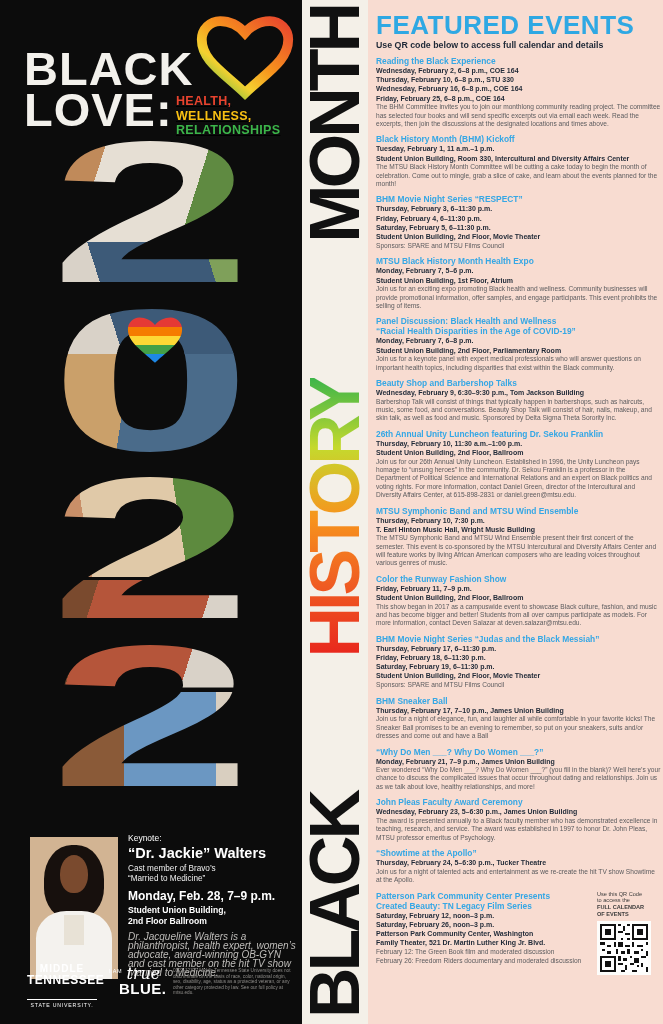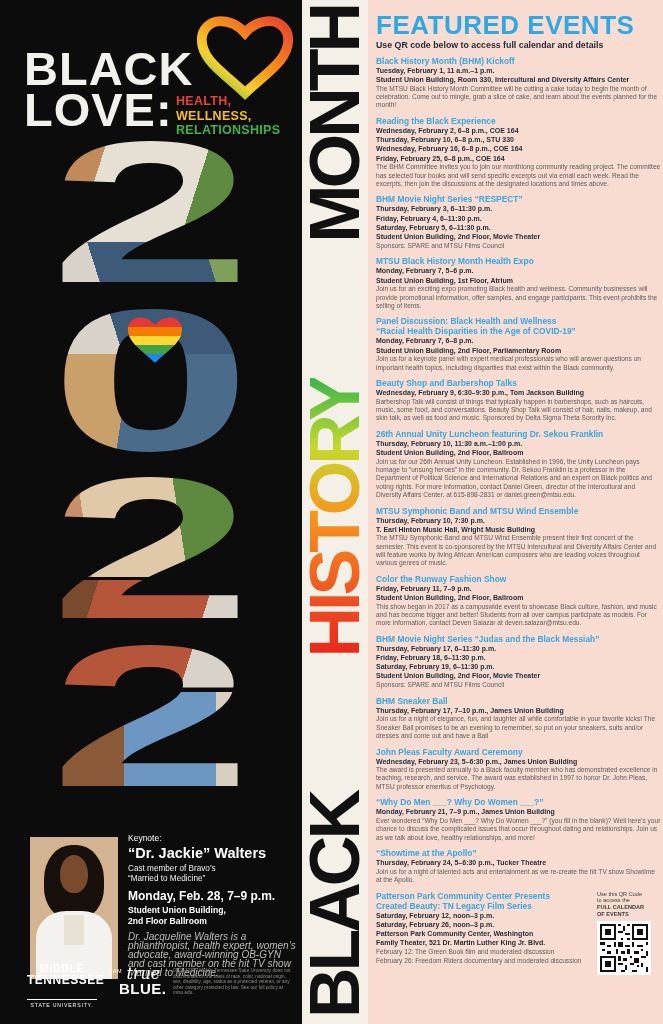--- a/index.html
+++ b/index.html
@@ -163,34 +163,34 @@
       <span class="spine-word spine-grad">HISTORY</span>
       <span class="spine-word">MONTH</span>
     </div>
   </div>
 
   <div class="right-panel">
     <div class="fe-title">FEATURED EVENTS</div>
     <div class="fe-sub">Use QR code below to access full calendar and details</div>
     <div id="events-list">
         <div class="event">
-          <div class="ev-title">Black History Month (BHM) Kickoff</div>
-          <div class="ev-bold">Tuesday, February 1, 11 a.m.–1 p.m.</div>
-          <div class="ev-bold">Student Union Building, Room 330, Intercultural and Diversity Affairs Center</div>
-          <div class="ev-desc">The MTSU Black History Month Committee will be cutting a cake today to begin the month of celebration. Come out to mingle, grab a slice of cake, and learn about the events planned for the month!</div>
-        </div>
-        <div class="event">
           <div class="ev-title">Reading the Black Experience</div>
           <div class="ev-bold">Wednesday, February 2, 6–8 p.m., COE 164</div>
           <div class="ev-bold">Thursday, February 10, 6–8 p.m., STU 330</div>
           <div class="ev-bold">Wednesday, February 16, 6–8 p.m., COE 164</div>
           <div class="ev-bold">Friday, February 25, 6–8 p.m., COE 164</div>
           <div class="ev-desc">The BHM Committee invites you to join our monthlong community reading project. The committee has selected four books and will send specific excerpts out via email each week. Read the excerpts, then join the discussions at the designated locations and times above.</div>
         </div>
         <div class="event">
+          <div class="ev-title">Black History Month (BHM) Kickoff</div>
+          <div class="ev-bold">Tuesday, February 1, 11 a.m.–1 p.m.</div>
+          <div class="ev-bold">Student Union Building, Room 330, Intercultural and Diversity Affairs Center</div>
+          <div class="ev-desc">The MTSU Black History Month Committee will be cutting a cake today to begin the month of celebration. Come out to mingle, grab a slice of cake, and learn about the events planned for the month!</div>
+        </div>
+        <div class="event">
           <div class="ev-title">BHM Movie Night Series “RESPECT”</div>
           <div class="ev-bold">Thursday, February 3, 6–11:30 p.m.</div>
           <div class="ev-bold">Friday, February 4, 6–11:30 p.m.</div>
           <div class="ev-bold">Saturday, February 5, 6–11:30 p.m.</div>
           <div class="ev-bold">Student Union Building, 2nd Floor, Movie Theater</div>
           <div class="ev-desc">Sponsors: SPARE and MTSU Films Council</div>
         </div>
         <div class="event">
           <div class="ev-title">MTSU Black History Month Health Expo</div>
           <div class="ev-bold">Monday, February 7, 5–6 p.m.</div>
@@ -234,28 +234,28 @@
           <div class="ev-bold">Saturday, February 19, 6–11:30 p.m.</div>
           <div class="ev-bold">Student Union Building, 2nd Floor, Movie Theater</div>
           <div class="ev-desc">Sponsors: SPARE and MTSU Films Council</div>
         </div>
         <div class="event">
           <div class="ev-title">BHM Sneaker Ball</div>
           <div class="ev-bold">Thursday, February 17, 7–10 p.m., James Union Building</div>
           <div class="ev-desc">Join us for a night of elegance, fun, and laughter all while comfortable in your favorite kicks! The Sneaker Ball promises to be an evening to remember, so put on your sneakers, suits and/or dresses and come out and have a Ball</div>
         </div>
         <div class="event">
+          <div class="ev-title">“Why Do Men ___? Why Do Women ___?”</div>
+          <div class="ev-bold">Monday, February 21, 7–9 p.m., James Union Building</div>
+          <div class="ev-desc">Ever wondered “Why Do Men ___? Why Do Women ___?” (you fill in the blank)? Well here’s your chance to discuss the complicated issues that occur throughout dating and relationships. Join us as we talk about love, healthy relationships, and more!</div>
+        </div>
+        <div class="event">
           <div class="ev-title">John Pleas Faculty Award Ceremony</div>
           <div class="ev-bold">Wednesday, February 23, 5–6:30 p.m., James Union Building</div>
           <div class="ev-desc">The award is presented annually to a Black faculty member who has demonstrated excellence in teaching, research, and service. The award was established in 1997 to honor Dr. John Pleas, MTSU professor emeritus of Psychology.</div>
-        </div>
-        <div class="event">
-          <div class="ev-title">“Why Do Men ___? Why Do Women ___?”</div>
-          <div class="ev-bold">Monday, February 21, 7–9 p.m., James Union Building</div>
-          <div class="ev-desc">Ever wondered “Why Do Men ___? Why Do Women ___?” (you fill in the blank)? Well here’s your chance to discuss the complicated issues that occur throughout dating and relationships. Join us as we talk about love, healthy relationships, and more!</div>
         </div>
         <div class="event">
           <div class="ev-title">“Showtime at the Apollo”</div>
           <div class="ev-bold">Thursday, February 24, 5–6:30 p.m., Tucker Theatre</div>
           <div class="ev-desc">Join us for a night of talented acts and entertainment as we re-create the hit TV show Showtime at the Apollo.</div>
         </div>
       </div>
     <div class="last-row">
       <div id="last-event-slot" style="flex: 1 1 0%;">
           <div class="event">

